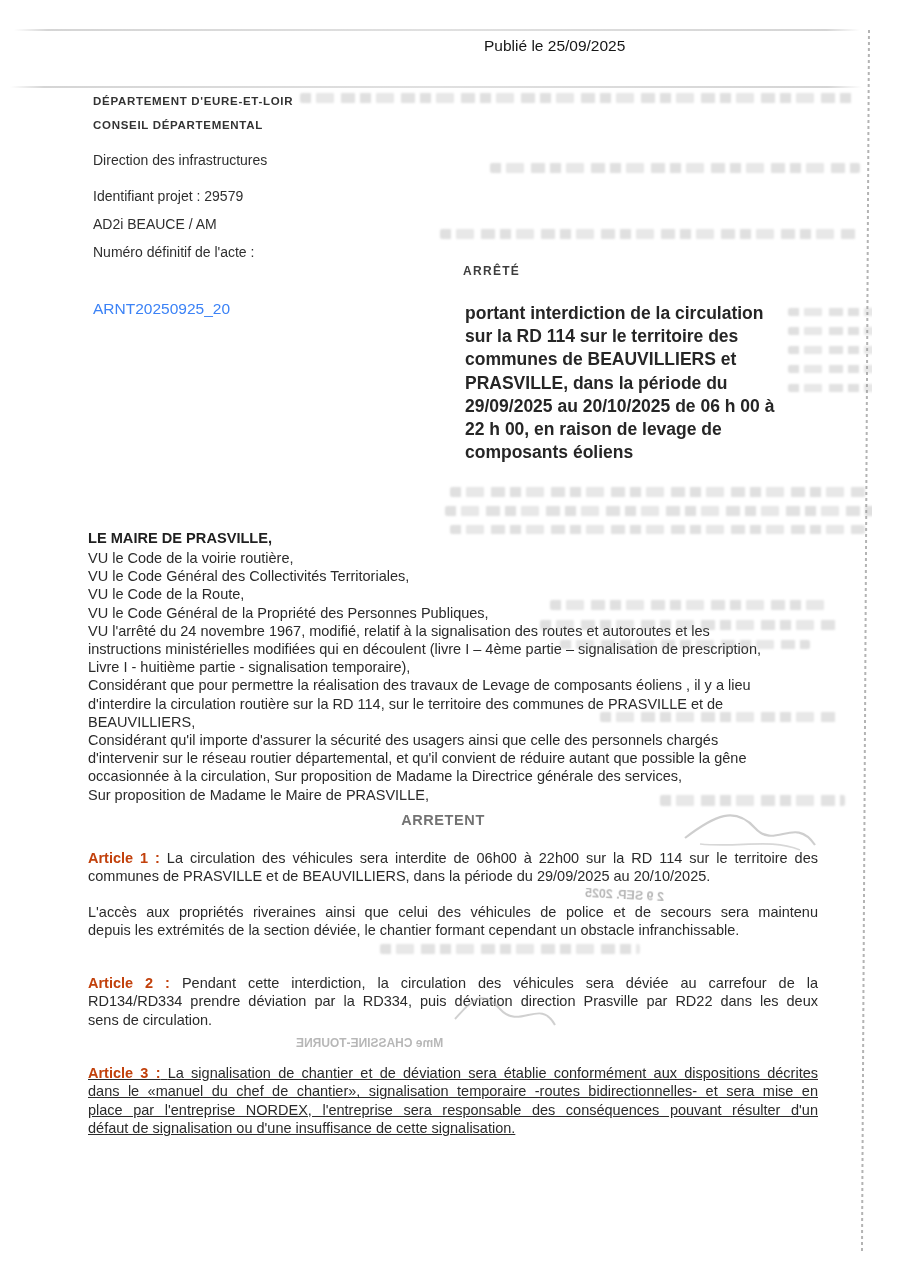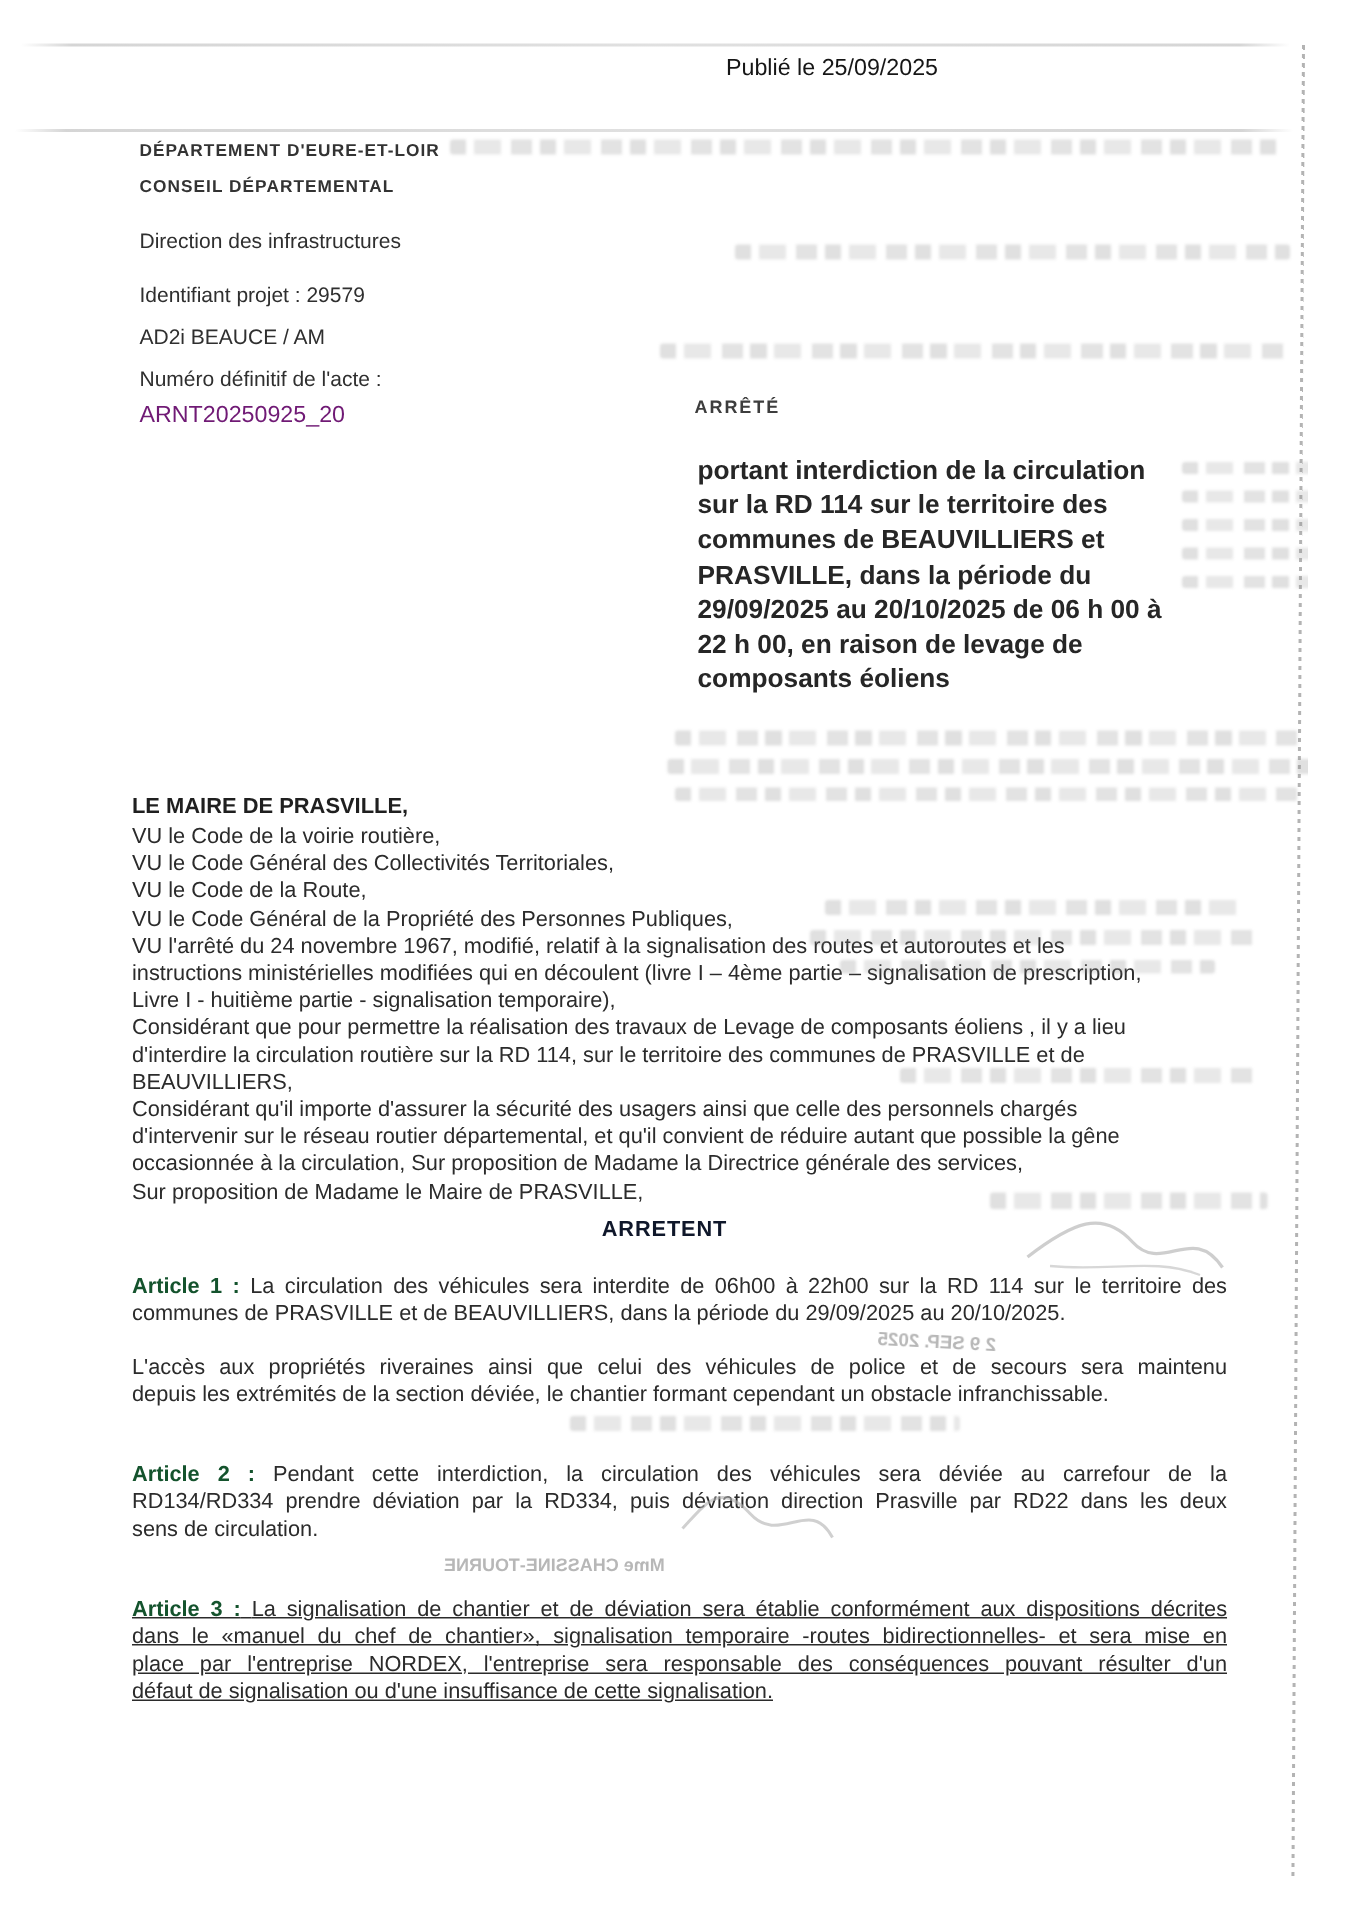--- a/index.html
+++ b/index.html
@@ -7,30 +7,30 @@
     position:relative; width:872px; height:1284px; background:#ffffff;
     overflow:hidden; font-family:"Liberation Sans", sans-serif; color:#2e2e2e;
   }
   .abs { position:absolute; }
   .nowrap { white-space:nowrap; }
   
   .pub { font-size:15.5px; color:#161616; }
   
   .agency { font-size:11.5px; font-weight:700; letter-spacing:0.7px; color:#333; }
   .hmeta  { font-size:14px; color:#2f2f2f; }
-  .actnum { font-size:15.5px; color:#701a75; }
+  .actnum { font-size:15.5px; color:#3b82f6;margin-top:32px; }
   .kind   { font-size:12px; font-weight:600; letter-spacing:1.3px; color:#3d3d3d; }
   .title-line { font-size:17.5px; font-weight:700; line-height:23.2px; color:#262626; }
   .body-line { font-size:14.5px; line-height:18.2px; color:#2b2b2b; white-space:nowrap; }
   .bold-head { font-size:14.6px; font-weight:700; color:#1f1f1f; white-space:nowrap; }
-  .arretent { font-size:14.5px; font-weight:700; letter-spacing:0.6px; color:#0f172a; }
+  .arretent { font-size:14.5px; font-weight:700; letter-spacing:0.6px; color:#737373; }
   .para { width:730px; font-size:14.5px; line-height:18.4px; color:#2b2b2b; }
   .jl { text-align:justify; text-align-last:justify; }
   .ll { text-align:left; }
-  .b { font-weight:700; color:#14532d; }
+  .b { font-weight:700; color:#c2410c; }
   
   .hline { position:absolute; height:2px; opacity:.55;
     background:linear-gradient(90deg, rgba(160,160,160,.0), rgba(160,160,160,.8) 4%, rgba(175,175,175,.7) 50%, rgba(160,160,160,.8) 96%, rgba(160,160,160,0)); }
   .vline { position:absolute; width:2px; opacity:.75; transform:rotate(0.33deg); transform-origin:top center;
     background:repeating-linear-gradient(180deg, rgba(120,120,120,.75) 0 3px, rgba(120,120,120,0) 3px 6px); }
   
   .sm { position:absolute; height:10px; border-radius:2px; opacity:.5; filter:blur(1px);
     background:repeating-linear-gradient(90deg,
       rgba(140,140,140,.55) 0 11px, rgba(140,140,140,0) 11px 16px,
       rgba(140,140,140,.40) 16px 34px, rgba(140,140,140,0) 34px 41px,

